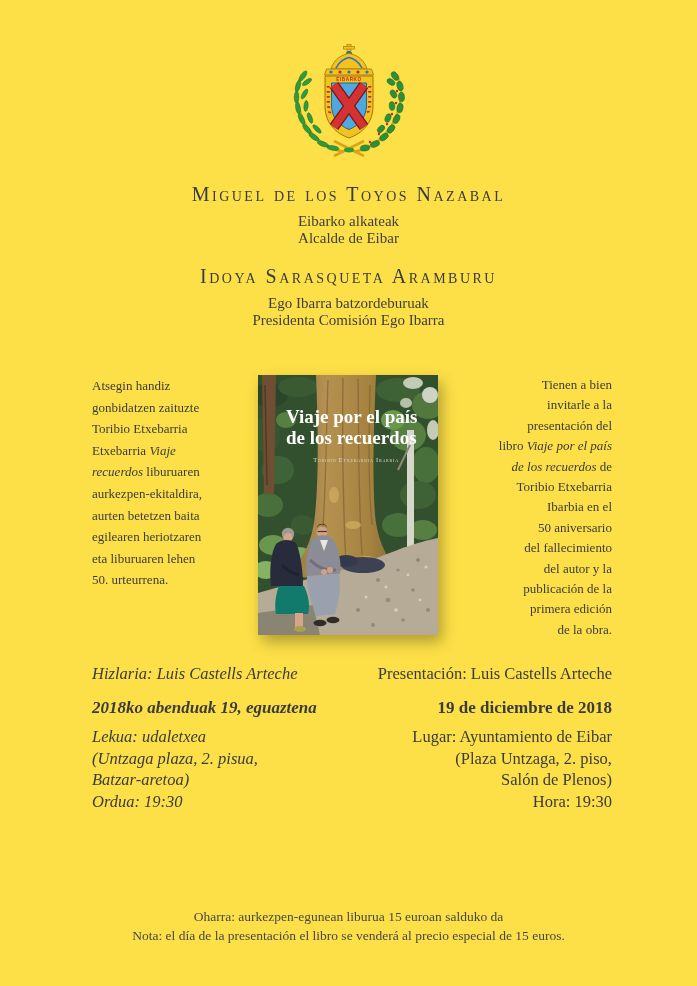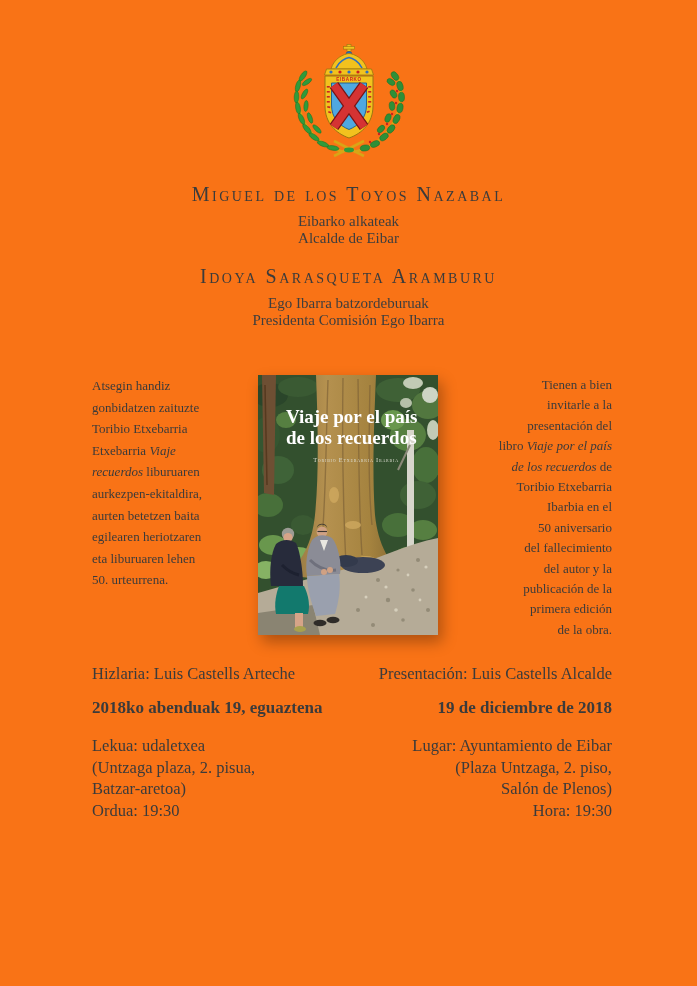--- a/index.html
+++ b/index.html
@@ -1,17 +1,17 @@
 <!DOCTYPE html>
 <html><head>
 <meta charset="utf-8">
 <style>
   html,body { margin:0; padding:0; background:#ffffff; }
   .page {
-    position:relative; width:697px; height:986px; background:#f97316;
+    position:relative; width:697px; height:986px; background:#fde047;
     font-family:"Liberation Serif", serif; color:#3b3b3b; overflow:hidden;
   }
   .emblem { width:130px; margin:44px auto 0 auto; }
   .official { text-align:center; }
   .official.first { margin-top:20px; }
   .official.second { margin-top:19px; }
   .official-name {
     font-variant:small-caps; font-size:20px; letter-spacing:2.5px;
     color:#3b3b3b; margin-bottom:7px;
   }
@@ -25,25 +25,25 @@
   .iline { white-space:nowrap; }
 
   .cover {
     width:180px; height:260px; margin-left:6px; flex:0 0 auto;
     box-shadow:4px 7px 14px rgba(0,0,0,0.30);
     background:#33502e;
   }
   .cover svg { display:block; }
 
   .detail-row { display:flex; justify-content:space-between; margin-left:92px; margin-right:85px; font-size:16.5px; }
-  .detail-row .dl { text-align:left; }
+  .detail-row .dl { text-align:left;font-style:italic; }
   .detail-row .dr { text-align:right; }
   .speakers { margin-top:24px; }
   .dates { margin-top:14px; font-weight:bold; font-size:17px;gap:28px; }
-  .venues { margin-top:17px; line-height:21.6px;align-items:center; }
+  .venues { margin-top:8px; line-height:21.6px;align-items:center; }
 
   .footer {
     position:absolute; left:0; right:0; bottom:41px;
     text-align:center; font-size:13.5px; line-height:18.5px; color:#474747;
   }
 </style>
 </head>
 <body>
 
 <div class="page">
@@ -298,21 +298,21 @@
         <div class="iline"><span>del fallecimiento</span></div>
         <div class="iline"><span>del autor y  la</span></div>
         <div class="iline"><span>publicación de la</span></div>
         <div class="iline"><span>primera edición</span></div>
         <div class="iline"><span>de la obra.</span></div>
       </div>
   </div>
 
   <div class="detail-row speakers">
     <div class="dl">Hizlaria: Luis Castells Arteche</div>
-    <div class="dr">Presentación: Luis Castells Alcalde</div>
+    <div class="dr">Presentación: Luis Castells Arteche</div>
   </div>
 
   <div class="detail-row dates">
     <div class="dl">2018ko abenduak 19, eguaztena</div>
     <div class="dr">19 de diciembre de 2018</div>
   </div>
 
   <div class="detail-row venues">
     <div class="dl">
         <div>Lekua: udaletxea</div>
@@ -321,14 +321,18 @@
         <div>Ordua: 19:30</div>
       </div>
     <div class="dr">
         <div>Lugar: Ayuntamiento de Eibar</div>
         <div>(Plaza Untzaga, 2. piso,</div>
         <div>Salón de Plenos)</div>
         <div>Hora: 19:30</div>
       </div>
   </div>
 
+  <div class="footer">
+    <div>Oharra: aurkezpen-egunean liburua 15 euroan salduko da</div>
+    <div>Nota: el día de la presentación el libro se venderá al precio especial de 15 euros.</div>
+  </div>
 
 </div>
 
 </body></html>

